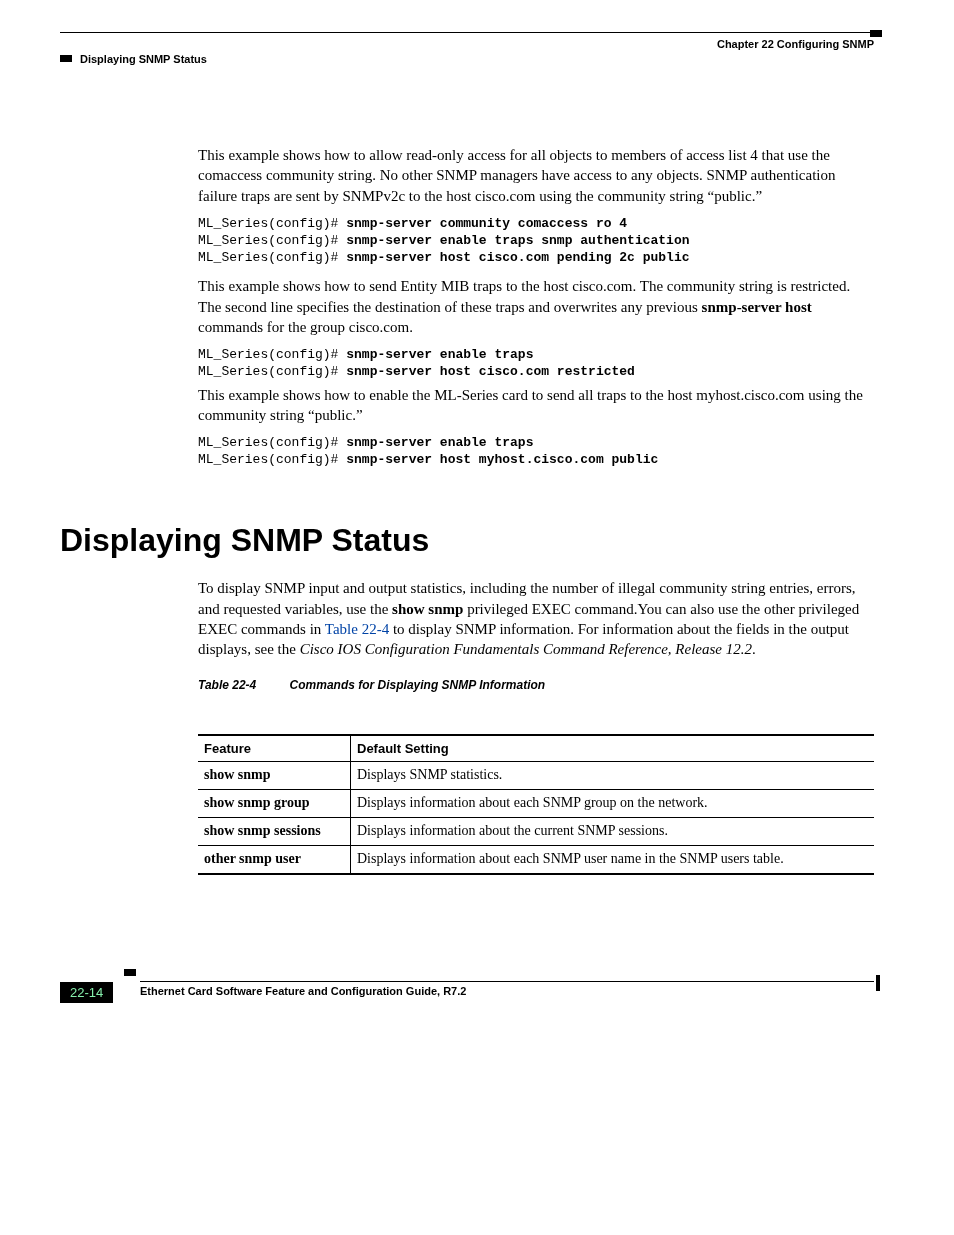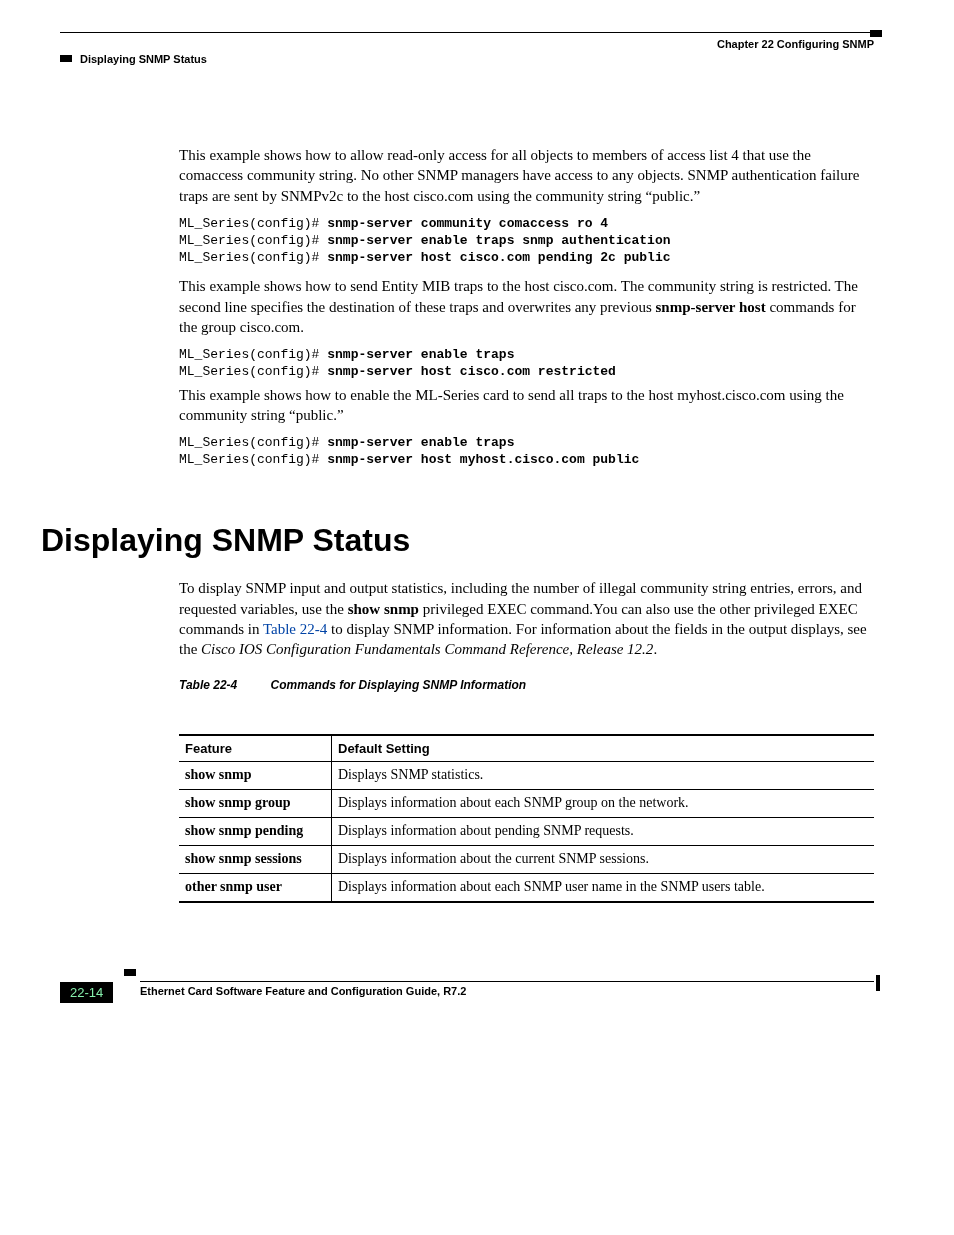--- a/index.html
+++ b/index.html
@@ -7,21 +7,21 @@
     font-size: 15px;
     color: #000;
     background: #fff;
     margin: 0;
     padding: 0;
     width: 954px;
     height: 1235px;
     position: relative;
   }
   .page {
-    padding: 32px 80px 0 41px;
+    padding: 32px 80px 0 60px;
     position: relative;
     height: 1031px;
     box-sizing: border-box;
   }
   .header-line {
     border-top: 1.5px solid #000;
     position: absolute;
     top: 32px;
     left: 60px;
     right: 80px;
@@ -209,24 +209,20 @@
       <tbody>
         <tr>
           <td class="feat">show snmp</td>
           <td>Displays SNMP statistics.</td>
         </tr>
         <tr>
           <td class="feat">show snmp group</td>
           <td>Displays information about each SNMP group on the network.</td>
         </tr>
         <tr>
-          <td class="feat">show snmp pending</td>
-          <td>Displays information about pending SNMP requests.</td>
-        </tr>
-        <tr>
           <td class="feat">show snmp sessions</td>
           <td>Displays information about the current SNMP sessions.</td>
         </tr>
         <tr>
           <td class="feat">other snmp user</td>
           <td>Displays information about each SNMP user name in the SNMP users table.</td>
         </tr>
       </tbody>
     </table>
 

